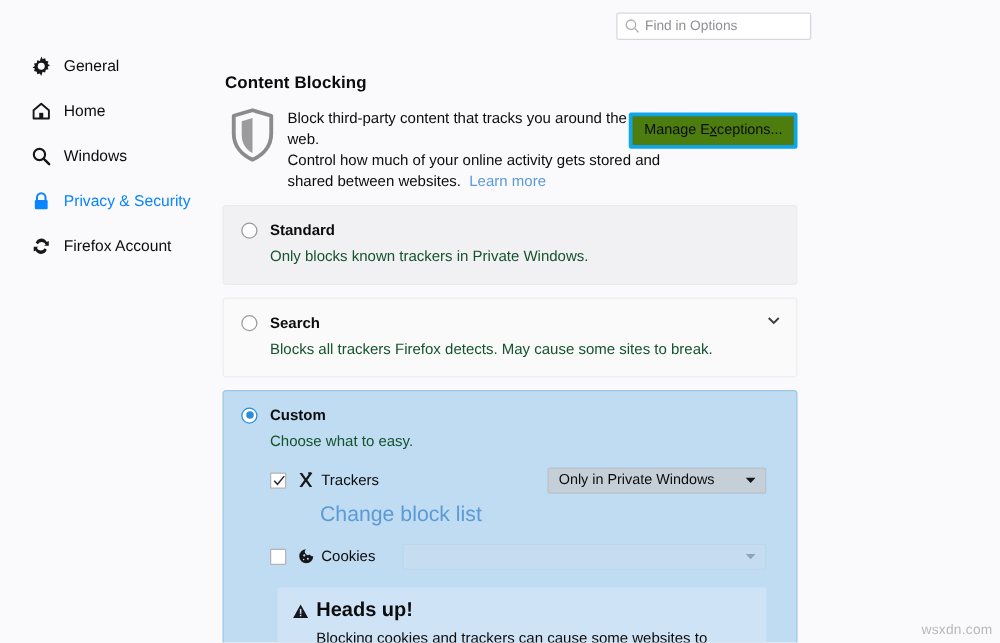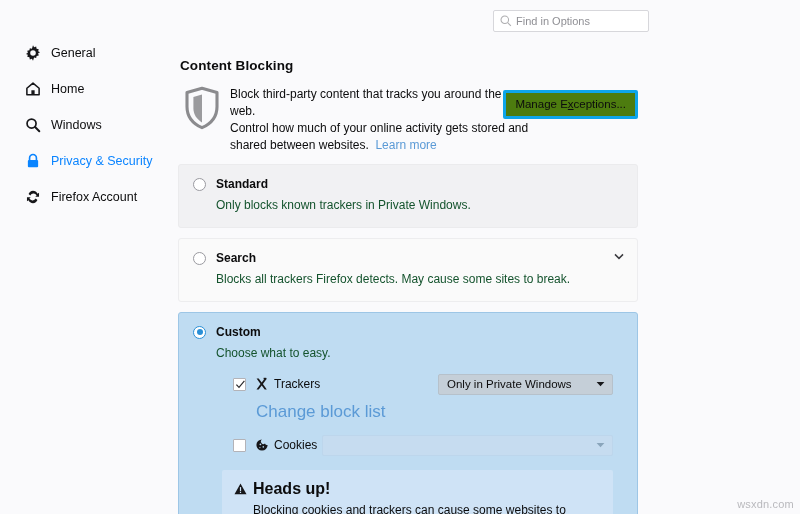--- a/index.html
+++ b/index.html
@@ -181,21 +181,21 @@
     right: 13px;
     top: 14px;
     width: 10px;
     height: 7px;
   }
 
   
   .opt-row {
     display: flex;
     align-items: center;
-    margin-left: 40px;
+    margin-left: 23px;
     margin-top: 12px;
     position: relative;
     height: 22px;
   }
   .checkbox {
     width: 13px;
     height: 13px;
     box-sizing: border-box;
     border: 1px solid #b3b3b8;
     background: #ffffff;

